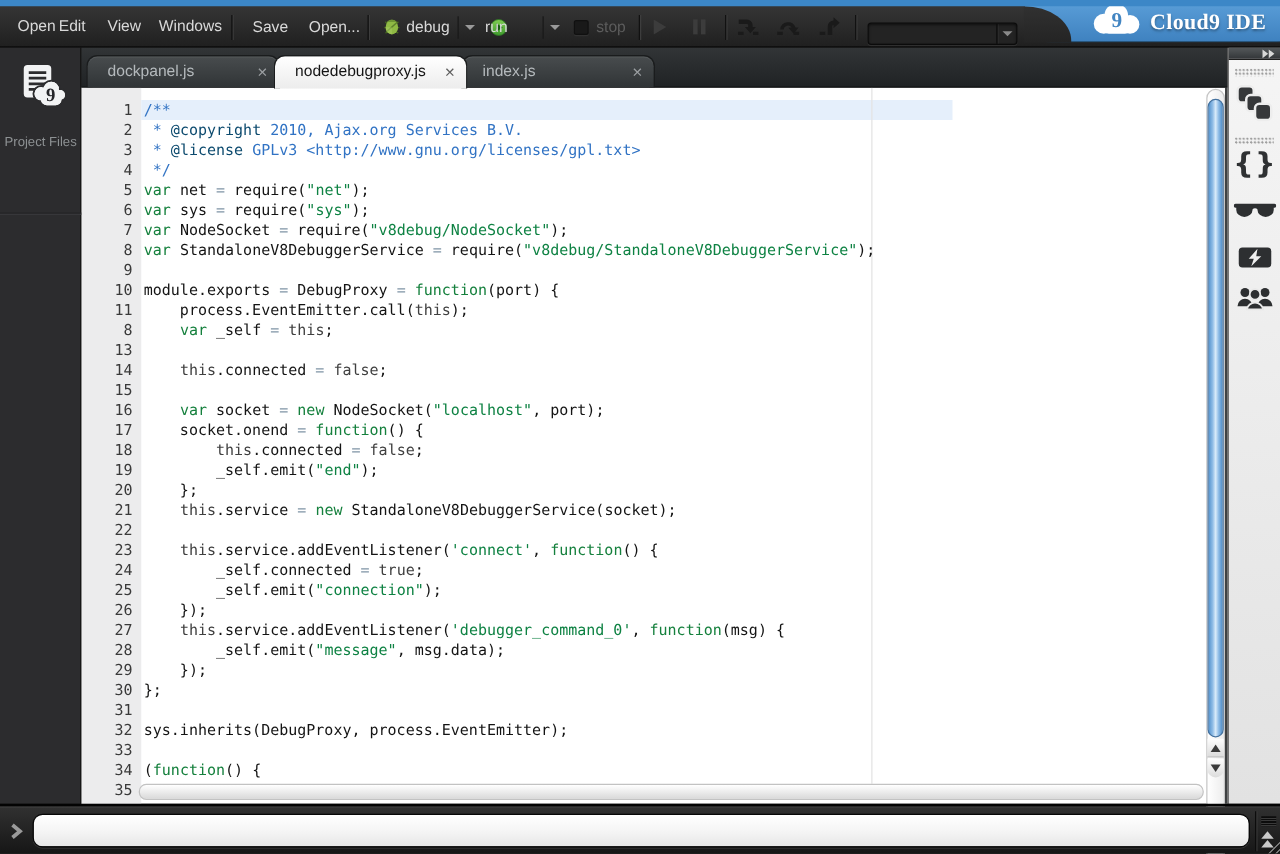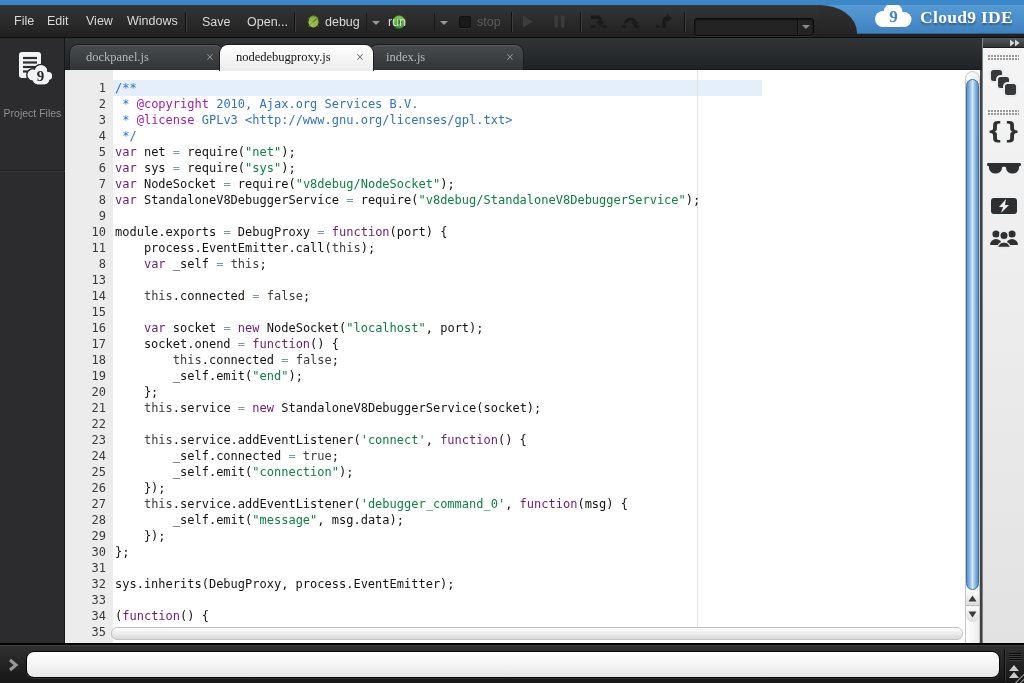--- a/index.html
+++ b/index.html
@@ -49,21 +49,21 @@
   .badge-text { color:#fff; font-family:"Liberation Serif", serif; font-weight:bold; font-size:17.5px;
     letter-spacing:0.3px; text-shadow:0 2px 2px rgba(0,0,0,0.35); margin-left:7px; }
 
   
   .tabbar { position:absolute; left:65px; top:38px; width:917px; height:32px;
     background:linear-gradient(#323537,#1f2224); z-index:2; }
   .tabbar-edge { position:absolute; left:0; bottom:0; width:100%; height:1px; background:#161819; }
   .tab-strip { position:absolute; left:4px; bottom:0; height:26px; display:flex; }
   .tab { position:relative; width:155px; height:26px; margin-right:-5px; border-radius:9px 9px 0 0;
     background:linear-gradient(#484c4e,#303436); border:1px solid #1a1c1d; border-bottom:none;
-    box-shadow:inset 0 1px 0 rgba(255,255,255,0.08);font-family:Liberation Serif, serif; }
+    box-shadow:inset 0 1px 0 rgba(255,255,255,0.08); }
   .tab-label { position:absolute; left:16px; top:5px; font-size:12.5px; color:#b4b9bc; }
   .tab-close { position:absolute; right:9px; top:4px; font-size:14px; color:#9b9fa2; line-height:17px; }
   .tab.active { background:linear-gradient(#ffffff,#ececec); border-color:#1a1c1d; z-index:3; height:27px; }
   .tab.active .tab-label { color:#141414; }
   .tab.active .tab-close { color:#5f5f5f; }
 
   
   .sidebar { position:absolute; left:0; top:38px; width:65px; height:605px; background:#2c2c2e;
     border-right:1px solid #161616; z-index:3; }
   .side-btn { position:absolute; left:0; width:65px; text-align:center; cursor:pointer; }
@@ -77,24 +77,24 @@
   .editor { position:absolute; left:65px; top:70px; width:917px; height:573px; background:#fff; z-index:1; }
   .gutter { position:absolute; left:0; top:0; width:48px; height:573px; background:#ececed;
     font-family:"DejaVu Sans Mono", monospace; font-size:12px; line-height:16px;
     color:#3a3a3a; text-align:right; padding:10px 7px 0 0; }
   .active-line { position:absolute; left:48px; top:10px; width:649px; height:16px; background:#e5effb; }
   .print-margin { position:absolute; left:632px; top:0; width:1px; height:557px; background:#e3e3e3; }
   .code { position:absolute; left:48px; top:0; width:820px; height:563px; overflow:hidden;
     font-family:"DejaVu Sans Mono", monospace; font-size:12px; line-height:16px; color:#141414;
     padding:10px 0 0 2px; white-space:pre; }
   .code-line { height:16px; }
-  .tk-k { color:#701a75; }
+  .tk-k { color:#15803d; }
   .tk-s { color:#0e8243; }
   .tk-c { color:#3173c4; }
-  .tk-g { color:#a21caf; }
+  .tk-g { color:#0c4a6e; }
   .tk-l { color:#404040; }
   .tk-o { color:#8296a8; }
   .tk-t { color:#141414; }
 
   
   .vscroll { position:absolute; left:900px; top:1px; width:15px; height:620px;
     background:linear-gradient(to right,#ffffff,#ededed); border:1px solid #c6c6c6; border-radius:8px; }
   .vthumb { position:absolute; left:0px; top:7px; width:13px; height:511px; border-radius:7px;
     border:1px solid #44719e;
     background:linear-gradient(to right,#5694ce 0%,#8fbce6 28%,#d9ebfa 50%,#8fbce6 72%,#4f8dc7 100%); }
@@ -139,21 +139,21 @@
     clip-path:polygon(100% 0, 100% 100%, 0 100%); }
 </style>
 </head>
 <body>
 
 <div id="app" data-name="cloud9-ide-window">
 
   <div class="menubar" data-name="menubar">
     <div class="bar-inner">
       <div data-name="menubar-menus">
-          <div class="menu-item" data-name="menu-item-file">File</div>
+          <div class="menu-item" data-name="menu-item-file">Open</div>
           <div class="menu-item" data-name="menu-item-edit">Edit</div>
           <div class="menu-item" data-name="menu-item-view">View</div>
           <div class="menu-item" data-name="menu-item-windows">Windows</div>
         </div>
       <div class="mb-sep" style="left:185px" data-name="menubar-divider"></div>
       <div class="mb-btn" style="left:202px" data-name="save-button"><span class="mb-label">Save</span></div>
       <div class="mb-btn" style="left:247px" data-name="open-button"><span class="mb-label">Open...</span></div>
       <div class="mb-sep" style="left:294px" data-name="menubar-divider"></div>
 
       <div class="ticon" style="left:306px; top:8px" data-name="debug-bug-icon">

